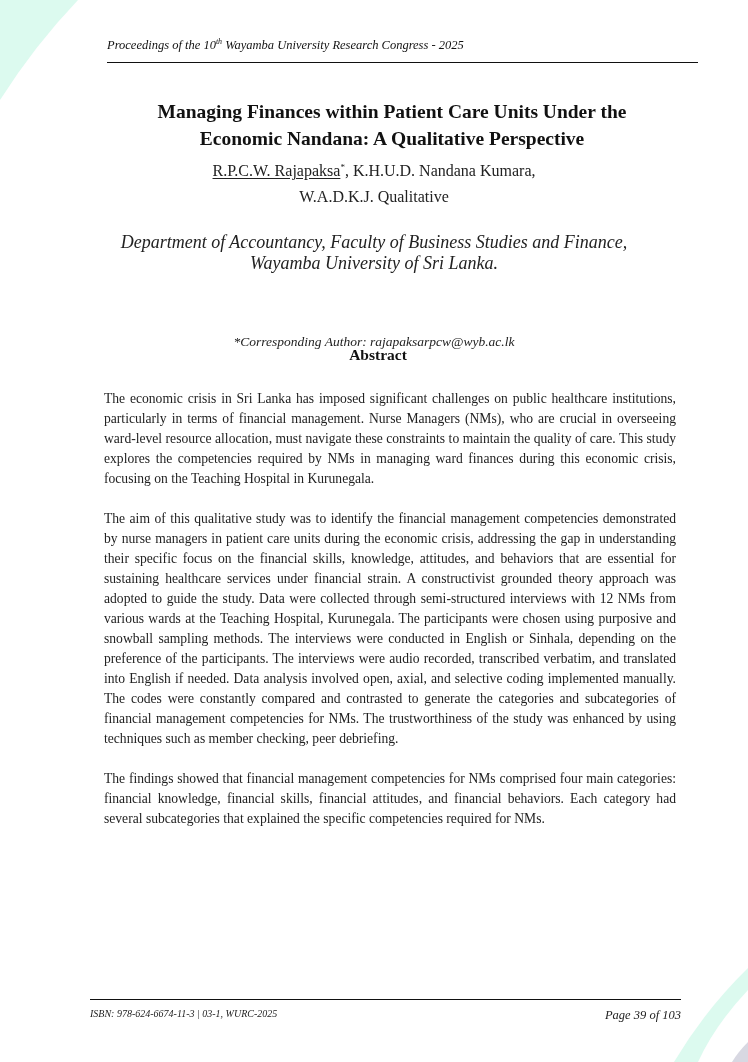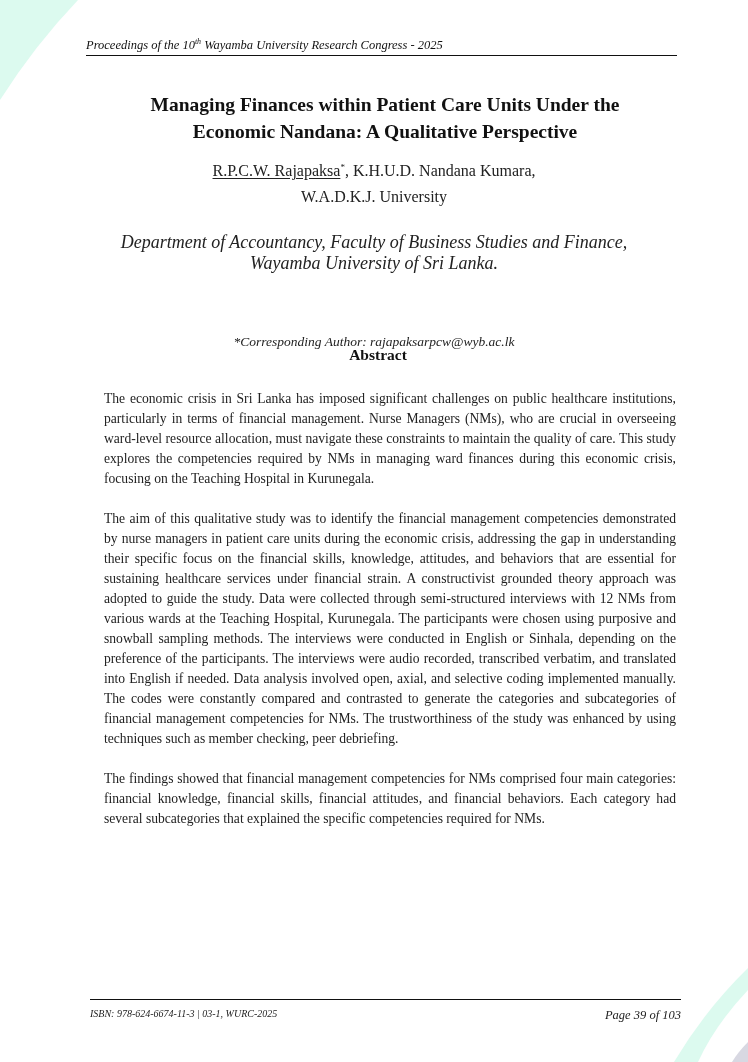--- a/index.html
+++ b/index.html
@@ -15,47 +15,47 @@
       font-family: "DejaVu Serif", "Liberation Serif", serif;
       color: #1a1a1a;
     }
     .deco {
       position: absolute;
       pointer-events: none;
     }
     .deco svg { display: block; }
     .running-header {
       position: absolute;
-      left: 86px;
+      left: 107px;
       top: 38px;
       width: 591px;
       font-family: "Liberation Serif", "DejaVu Serif", serif;
       font-style: italic;
       font-size: 12.5px;
       color: #111;
-      padding-bottom: 2px;
+      padding-bottom: 9px;
       border-bottom: 1.6px solid #111;
       white-space: nowrap;
     }
     .running-header sup {
       font-size: 8px;
       line-height: 0;
     }
     .title {
       position: absolute;
       left: 60px;
       top: 80px;
       width: 628px;
       text-align: center;
       font-family: "Liberation Serif", "DejaVu Serif", serif;
       font-weight: bold;
       font-size: 19.5px;
       line-height: 27px;
       color: #111;
-      margin: 11px;
+      margin: 18px;
     }
     .authors {
       position: absolute;
       left: 60px;
       top: 158px;
       width: 628px;
       text-align: center;
       font-family: "Liberation Serif", "DejaVu Serif", serif;
       font-size: 16px;
       line-height: 26px;
@@ -170,21 +170,21 @@
   <span>Proceedings of the 10</span><sup>th</sup><span> Wayamba University Research Congress - 2025</span>
 </div>
 
 <h1 class="title">
   <span>Managing Finances within Patient Care Units Under the</span><br>
   <span>Economic Nandana: A Qualitative Perspective</span>
 </h1>
 
 <div class="authors">
   <span class="corresponding">R.P.C.W. Rajapaksa</span><sup>*</sup><span>, K.H.U.D. Nandana Kumara,</span><br>
-  <span>W.A.D.K.J. University</span>
+  <span>W.A.D.K.J. Qualitative</span>
 </div>
 
 <div class="affiliation">
   <span>Department of Accountancy, Faculty of Business Studies and Finance,</span><br>
   <span>Wayamba University of Sri Lanka.</span>
 </div>
 
 <div class="corr-author">*Corresponding Author: rajapaksarpcw@wyb.ac.lk</div>
 
 <h2 class="abstract-heading">Abstract</h2>

